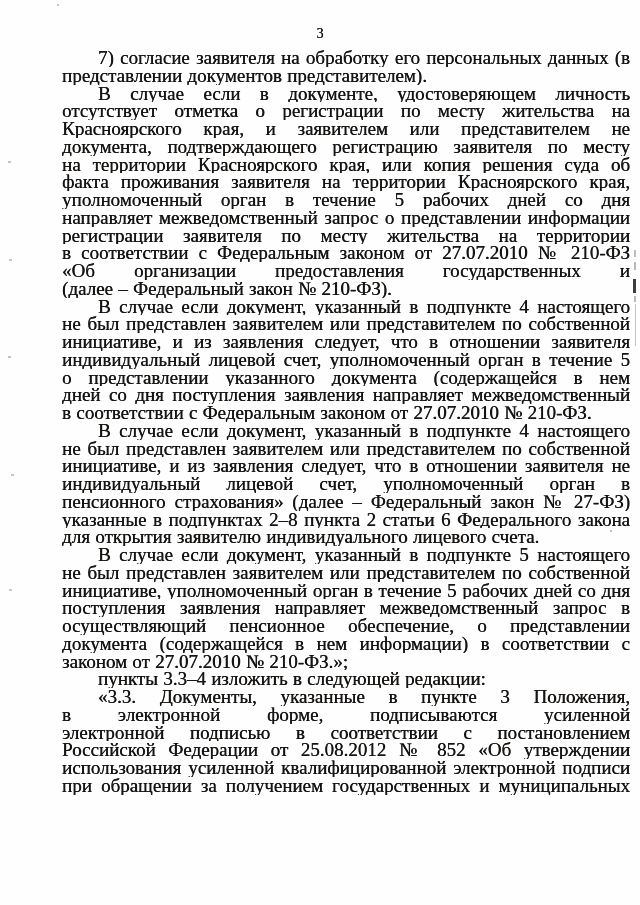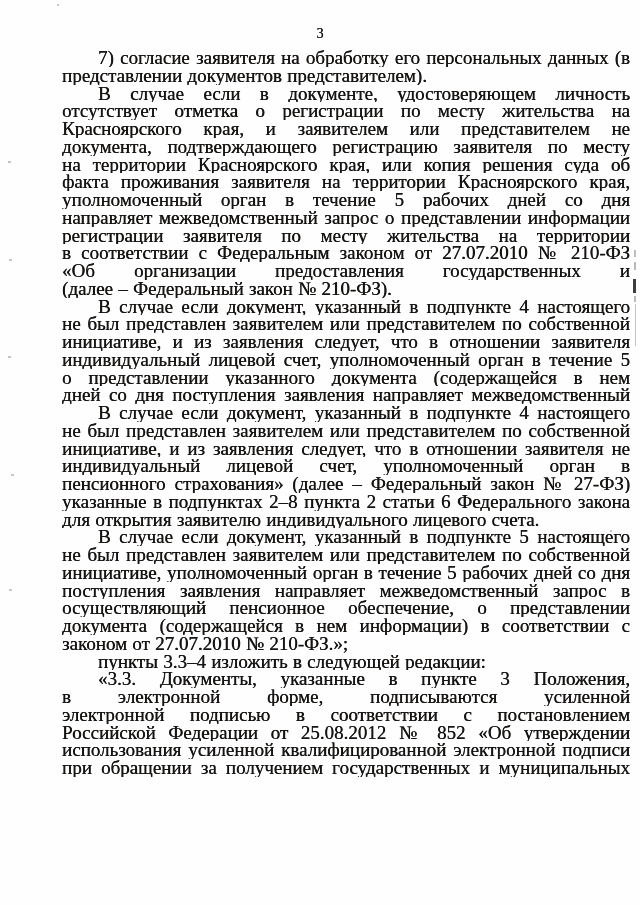--- a/index.html
+++ b/index.html
@@ -74,20 +74,21 @@
       <div class="line">регистрации заявителя по месту жительства на территории Красноярского края</div>
       <div class="line">в соответствии с Федеральным законом от 27.07.2010 № 210-ФЗ</div>
       <div class="line">«Об организации предоставления государственных и муниципальных услуг»</div>
       <div class="line last">(далее – Федеральный закон № 210-ФЗ).</div>
       <div class="line indent">В случае если документ, указанный в подпункте 4 настоящего пункта</div>
       <div class="line">не был представлен заявителем или представителем по собственной</div>
       <div class="line">инициативе, и из заявления следует, что в отношении заявителя открыт</div>
       <div class="line">индивидуальный лицевой счет, уполномоченный орган в течение 5 рабочих</div>
       <div class="line">о представлении указанного документа (содержащейся в нем информации)</div>
       <div class="line">дней со дня поступления заявления направляет межведомственный запрос</div>
+      <div class="line last">в соответствии с Федеральным законом от 27.07.2010 № 210-ФЗ.</div>
       <div class="line indent">В случае если документ, указанный в подпункте 4 настоящего пункта,</div>
       <div class="line">не был представлен заявителем или представителем по собственной</div>
       <div class="line">инициативе, и из заявления следует, что в отношении заявителя не открыт</div>
       <div class="line">индивидуальный лицевой счет, уполномоченный орган в соответствии</div>
       <div class="line">пенсионного страхования» (далее – Федеральный закон № 27-ФЗ) представляет</div>
       <div class="line">указанные в подпунктах 2–8 пункта 2 статьи 6 Федерального закона № 27-ФЗ,</div>
       <div class="line last">для открытия заявителю индивидуального лицевого счета.</div>
       <div class="line indent">В случае если документ, указанный в подпункте 5 настоящего пункта,</div>
       <div class="line">не был представлен заявителем или представителем по собственной</div>
       <div class="line">инициативе, уполномоченный орган в течение 5 рабочих дней со дня</div>

